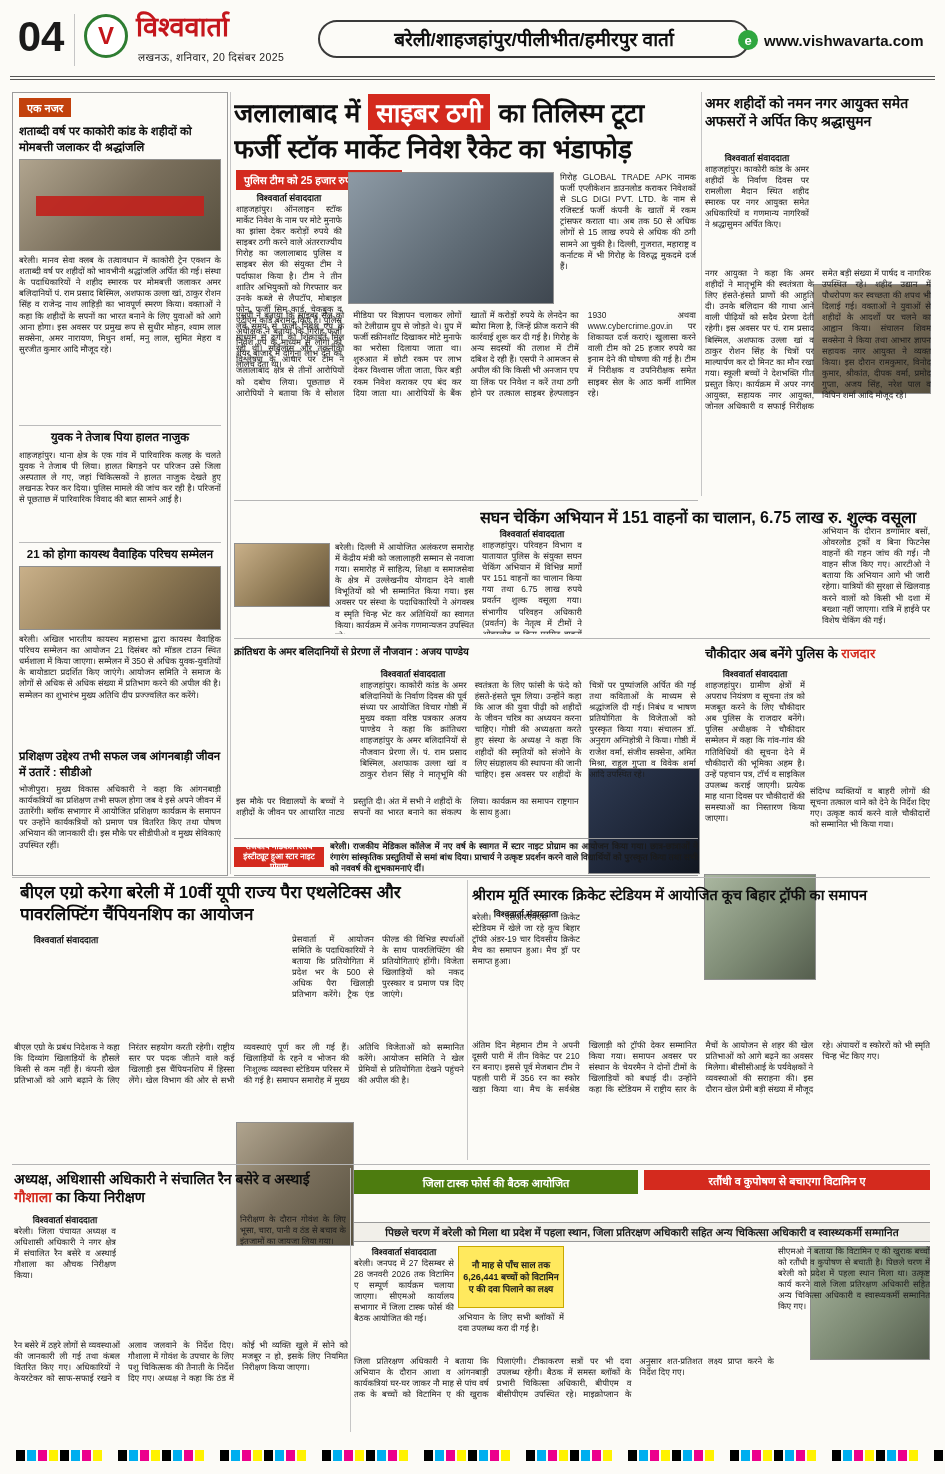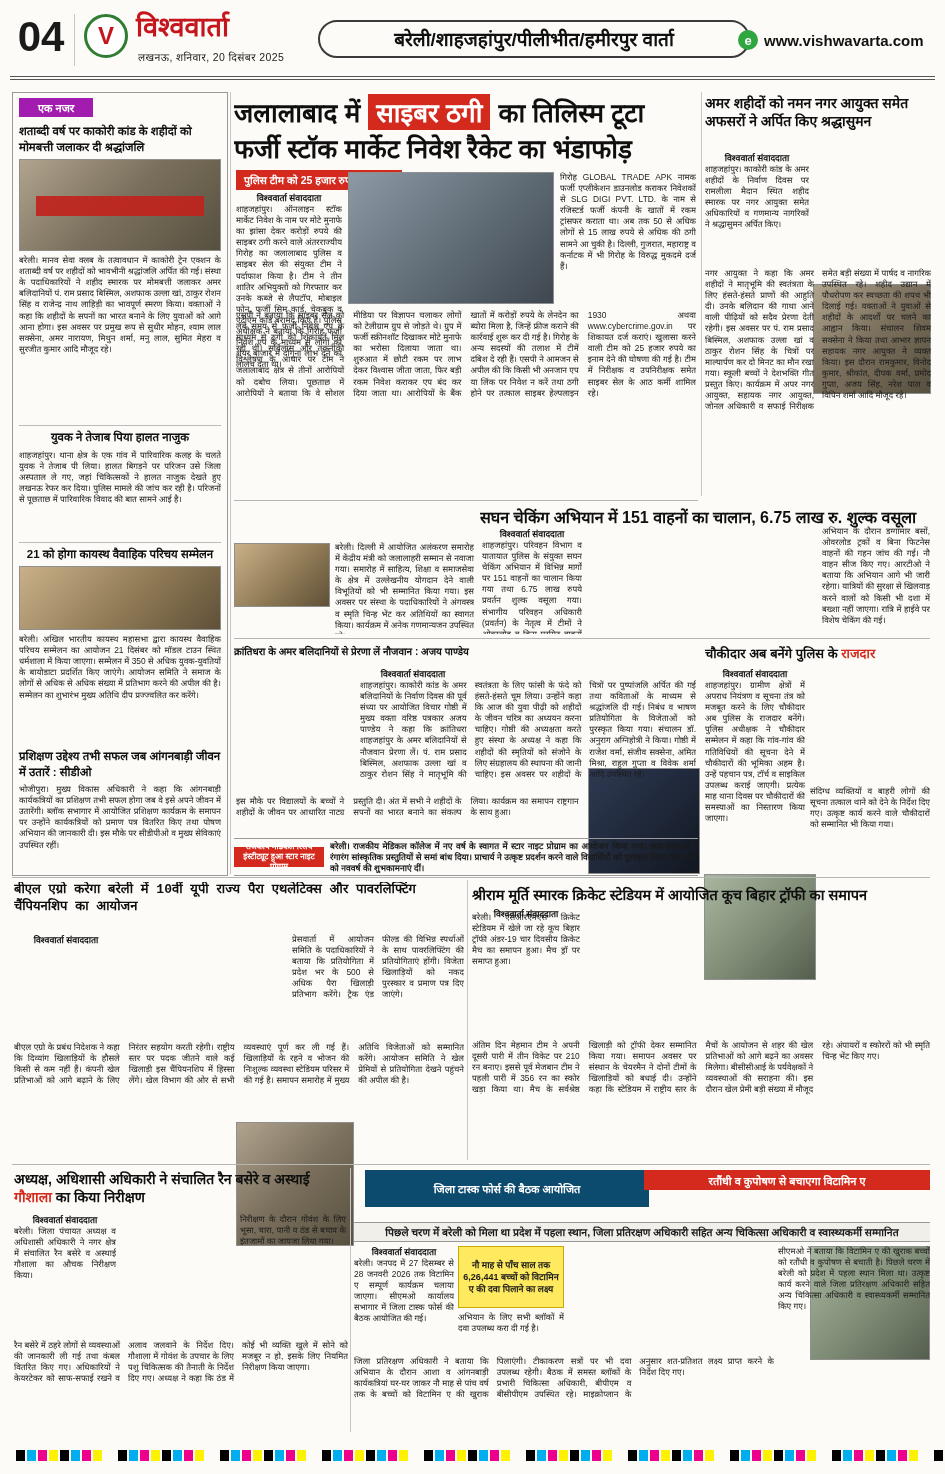--- a/index.html
+++ b/index.html
@@ -20,21 +20,21 @@
   .photo { position:relative; border:1px solid #8f8f8f; overflow:hidden; }
   .ph-crowd  { background:linear-gradient(135deg,#b0a48e,#7a6f5c 50%,#57503f); }
   .ph-police { background:linear-gradient(135deg,#8d9aa5,#5f6b75 55%,#3f4750); }
   .ph-night  { background:linear-gradient(135deg,#2e3a52,#1d2536 60%,#11161f); }
   .ph-event  { background:linear-gradient(135deg,#c9b089,#8f7a55 55%,#5f5038); }
   .ph-road   { background:linear-gradient(135deg,#aab7a0,#7d8a74 55%,#555e4e); }
   .banner-strip { position:absolute; left:8%; top:40%; width:84%; height:22%; background:#c0231d; opacity:.92; }
   .hline { position:absolute; border-top:1px solid #b5b5b5; }
   .vline { position:absolute; border-left:1px solid #c6c6c6; }
   .leftcol { border:1px solid #9a9a9a; padding:5px 6px; overflow:hidden; }
-  .tab { display:inline-block; background:#a21caf; color:#fff; font-size:11px; font-weight:700; padding:2px 19px; margin-bottom:4px; }
+  .tab { display:inline-block; background:#c2410c; color:#fff; font-size:11px; font-weight:700; padding:2px 8px; margin-bottom:4px; }
   .lc-head { font-size:11.5px; font-weight:800; line-height:1.35; margin:3px 0 4px; color:#101010; }
   .lc-head.center { text-align:center; }
   .lc-photo { width:100%; margin:2px 0 4px; }
   .lc-sep { border-top:1px solid #bbb; margin:4px 0; }
   .pageno { font-size:42px; font-weight:800; color:#1a1a1a; width:58px; text-align:center; line-height:1; }
   .brand { font-size:27px; font-weight:800; color:#c4161c; line-height:1; }
   .dateline { font-size:10.5px; color:#222; letter-spacing:.4px; }
   .region-strip { border:2px solid #3a3a3a; border-radius:19px; display:flex; align-items:center; justify-content:center;
                   font-size:19px; font-weight:800; color:#101010; white-space:nowrap; overflow:hidden; }
   .logo-circle { width:44px; height:44px; border-radius:50%; border:3px solid #2e7d32; background:#fff;
@@ -145,21 +145,21 @@
   <div class="abs photo ph-road" style="left:810px;top:668px;width:120px;height:114px;"></div>
   <div class="abs bodytxt" style="left:810px;top:786px;width:120px;height:66px;">संदिग्ध व्यक्तियों व बाहरी लोगों की सूचना तत्काल थाने को देने के निर्देश दिए गए। उत्कृष्ट कार्य करने वाले चौकीदारों को सम्मानित भी किया गया।</div>
 
   <div class="abs" style="left:234px;top:838px;width:464px;height:38px;border-top:1px solid #999;border-bottom:1px solid #999;display:flex;align-items:center;gap:6px;padding:2px 0;">
     <div class="strip-label" style="width:90px;height:20px;flex:none;">राजकीय मेडिकल रिसर्च इंस्टीट्यूट हुआ स्टार नाइट प्रोग्राम</div>
     <div class="strip-body" style="height:32px;">बरेली। राजकीय मेडिकल कॉलेज में नए वर्ष के स्वागत में स्टार नाइट प्रोग्राम का आयोजन किया गया। छात्र-छात्राओं ने रंगारंग सांस्कृतिक प्रस्तुतियों से समां बांध दिया। प्राचार्य ने उत्कृष्ट प्रदर्शन करने वाले विद्यार्थियों को पुरस्कृत किया तथा सभी को नववर्ष की शुभकामनाएं दीं।</div>
   </div>
 
   <div class="hline" style="left:12px;top:877px;width:918px;"></div>
 
-  <div class="abs headline" style="left:14px;top:882px;width:450px;font-size:13px;line-height:1.3;height:48px;font-family:Liberation Mono, monospace;">बीएल एग्रो करेगा बरेली में 10वीं यूपी राज्य पैरा एथलेटिक्स और पावरलिफ्टिंग चैंपियनशिप का आयोजन</div>
+  <div class="abs headline" style="left:20px;top:882px;width:450px;font-size:17px;line-height:1.3;height:48px;">बीएल एग्रो करेगा बरेली में 10वीं यूपी राज्य पैरा एथलेटिक्स और पावरलिफ्टिंग चैंपियनशिप का आयोजन</div>
   <div class="abs byline" style="left:14px;top:934px;width:104px;">विश्ववार्ता संवाददाता</div>
 
   <div class="abs bodytxt" style="left:292px;top:934px;width:172px;height:102px;column-count:2;column-gap:8px;">प्रेसवार्ता में आयोजन समिति के पदाधिकारियों ने बताया कि प्रतियोगिता में प्रदेश भर के 500 से अधिक पैरा खिलाड़ी प्रतिभाग करेंगे। ट्रैक एंड फील्ड की विभिन्न स्पर्धाओं के साथ पावरलिफ्टिंग की प्रतियोगिताएं होंगी। विजेता खिलाड़ियों को नकद पुरस्कार व प्रमाण पत्र दिए जाएंगे।</div>
   <div class="abs bodytxt" style="left:14px;top:1042px;width:450px;height:118px;column-count:4;column-gap:9px;">बीएल एग्रो के प्रबंध निदेशक ने कहा कि दिव्यांग खिलाड़ियों के हौसले किसी से कम नहीं हैं। कंपनी खेल प्रतिभाओं को आगे बढ़ाने के लिए निरंतर सहयोग करती रहेगी। राष्ट्रीय स्तर पर पदक जीतने वाले कई खिलाड़ी इस चैंपियनशिप में हिस्सा लेंगे। खेल विभाग की ओर से सभी व्यवस्थाएं पूर्ण कर ली गई हैं। खिलाड़ियों के रहने व भोजन की निःशुल्क व्यवस्था स्टेडियम परिसर में की गई है। समापन समारोह में मुख्य अतिथि विजेताओं को सम्मानित करेंगे। आयोजन समिति ने खेल प्रेमियों से प्रतियोगिता देखने पहुंचने की अपील की है।</div>
 
   <div class="vline" style="left:467px;top:880px;height:280px;"></div>
 
   <div class="abs headline" style="left:472px;top:884px;width:458px;font-size:14.5px;white-space:nowrap;">श्रीराम मूर्ति स्मारक क्रिकेट स्टेडियम में आयोजित कूच बिहार ट्रॉफी का समापन</div>
   <div class="abs byline" style="left:472px;top:908px;width:108px;">विश्ववार्ता संवाददाता</div>
   <div class="abs bodytxt" style="left:472px;top:912px;width:108px;height:116px;">बरेली। एसआरएमएस क्रिकेट स्टेडियम में खेले जा रहे कूच बिहार ट्रॉफी अंडर-19 चार दिवसीय क्रिकेट मैच का समापन हुआ। मैच ड्रॉ पर समाप्त हुआ।</div>
@@ -172,21 +172,21 @@
     <span>अध्यक्ष, अधिशासी अधिकारी ने संचालित रैन बसेरे व अस्थाई </span><span class="red">गौशाला</span><span> का किया निरीक्षण</span>
   </div>
   <div class="abs byline" style="left:14px;top:1214px;width:102px;">विश्ववार्ता संवाददाता</div>
   <div class="abs bodytxt" style="left:14px;top:1226px;width:102px;height:108px;">बरेली। जिला पंचायत अध्यक्ष व अधिशासी अधिकारी ने नगर क्षेत्र में संचालित रैन बसेरे व अस्थाई गौशाला का औचक निरीक्षण किया।</div>
 
   <div class="abs bodytxt" style="left:240px;top:1214px;width:106px;height:120px;">निरीक्षण के दौरान गोवंश के लिए भूसा, चारा, पानी व ठंड से बचाव के इंतजामों का जायजा लिया गया।</div>
   <div class="abs bodytxt" style="left:14px;top:1340px;width:334px;height:92px;column-count:3;column-gap:8px;">रैन बसेरे में ठहरे लोगों से व्यवस्थाओं की जानकारी ली गई तथा कंबल वितरित किए गए। अधिकारियों ने केयरटेकर को साफ-सफाई रखने व अलाव जलवाने के निर्देश दिए। गौशाला में गोवंश के उपचार के लिए पशु चिकित्सक की तैनाती के निर्देश दिए गए। अध्यक्ष ने कहा कि ठंड में कोई भी व्यक्ति खुले में सोने को मजबूर न हो, इसके लिए नियमित निरीक्षण किया जाएगा।</div>
 
   <div class="vline" style="left:350px;top:1168px;height:264px;"></div>
 
-  <div class="abs bar" style="left:354px;top:1170px;width:284px;height:37px;background:#0c4a6e;margin-left:11px;">जिला टास्क फोर्स की बैठक आयोजित</div>
+  <div class="abs bar" style="left:354px;top:1170px;width:284px;height:24px;background:#4d7c0f;">जिला टास्क फोर्स की बैठक आयोजित</div>
   <div class="abs bar" style="left:644px;top:1170px;width:286px;height:20px;background:#d42a1e;">रतौंधी व कुपोषण से बचाएगा विटामिन ए</div>
   <div class="abs deckbar" style="left:354px;top:1222px;width:576px;height:20px;">पिछले चरण में बरेली को मिला था प्रदेश में पहला स्थान, जिला प्रतिरक्षण अधिकारी सहित अन्य चिकित्सा अधिकारी व स्वास्थ्यकर्मी सम्मानित</div>
   <div class="abs byline" style="left:354px;top:1246px;width:100px;">विश्ववार्ता संवाददाता</div>
   <div class="abs bodytxt" style="left:354px;top:1258px;width:100px;height:94px;">बरेली। जनपद में 27 दिसम्बर से 28 जनवरी 2026 तक विटामिन ए सम्पूर्ण कार्यक्रम चलाया जाएगा। सीएमओ कार्यालय सभागार में जिला टास्क फोर्स की बैठक आयोजित की गई।</div>
   <div class="abs note-box" style="left:458px;top:1246px;width:106px;height:62px;">नौ माह से पाँच साल तक 6,26,441 बच्चों को विटामिन ए की दवा पिलाने का लक्ष्य</div>
   <div class="abs bodytxt" style="left:458px;top:1312px;width:106px;height:40px;">अभियान के लिए सभी ब्लॉकों में दवा उपलब्ध करा दी गई है।</div>
 
   <div class="abs bodytxt" style="left:778px;top:1246px;width:152px;height:186px;">सीएमओ ने बताया कि विटामिन ए की खुराक बच्चों को रतौंधी व कुपोषण से बचाती है। पिछले चरण में बरेली को प्रदेश में पहला स्थान मिला था। उत्कृष्ट कार्य करने वाले जिला प्रतिरक्षण अधिकारी सहित अन्य चिकित्सा अधिकारी व स्वास्थ्यकर्मी सम्मानित किए गए।</div>
   <div class="abs bodytxt" style="left:354px;top:1356px;width:420px;height:76px;column-count:3;column-gap:8px;">जिला प्रतिरक्षण अधिकारी ने बताया कि अभियान के दौरान आशा व आंगनबाड़ी कार्यकत्रियां घर-घर जाकर नौ माह से पांच वर्ष तक के बच्चों को विटामिन ए की खुराक पिलाएंगी। टीकाकरण सत्रों पर भी दवा उपलब्ध रहेगी। बैठक में समस्त ब्लॉकों के प्रभारी चिकित्सा अधिकारी, बीपीएम व बीसीपीएम उपस्थित रहे। माइक्रोप्लान के अनुसार शत-प्रतिशत लक्ष्य प्राप्त करने के निर्देश दिए गए।</div>
 

